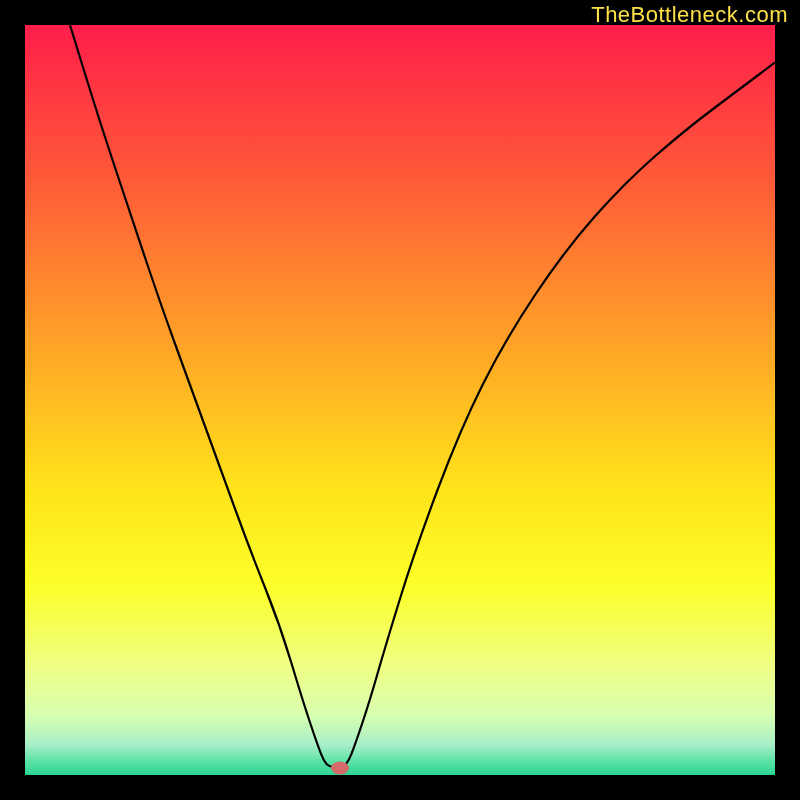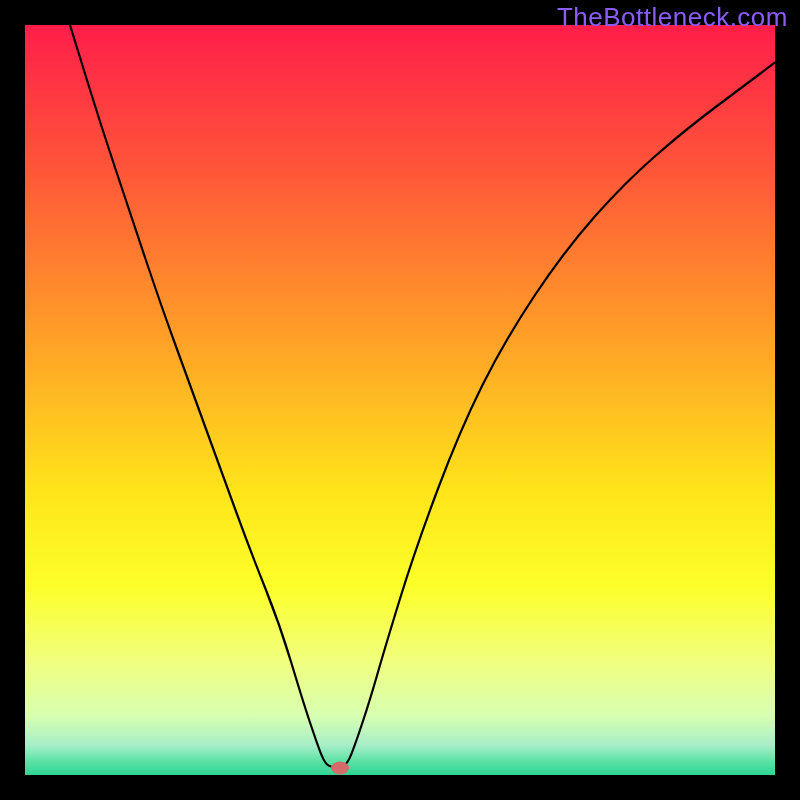--- a/index.html
+++ b/index.html
@@ -14,22 +14,22 @@
   .frame {
     position: relative;
     width: 800px;
     height: 800px;
     background: #000;
   }
   .watermark {
     position: absolute;
     top: 2px;
     right: 12px;
-    color: #8b5cf6;
-    font-size: 26px;
+    color: #fde047;
+    font-size: 22px;
     font-weight: 500;
     letter-spacing: 0.5px;
     z-index: 10;
   }
   .plot {
     position: absolute;
     left: 25px;
     top: 25px;
     width: 750px;
     height: 750px;

